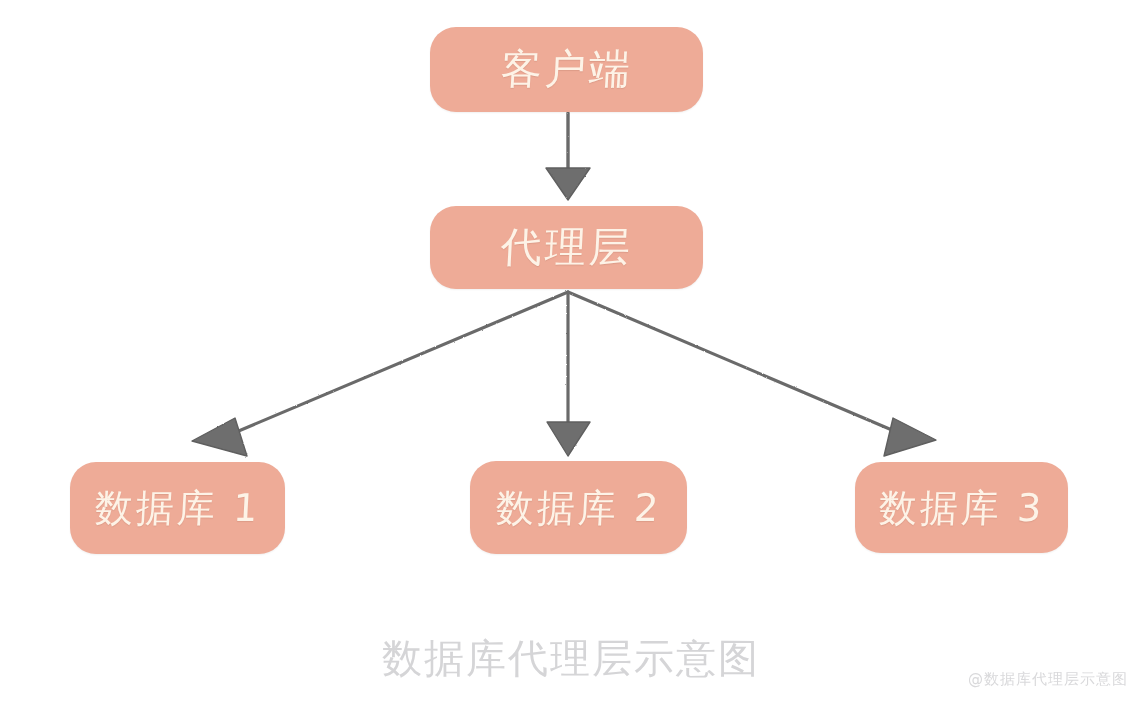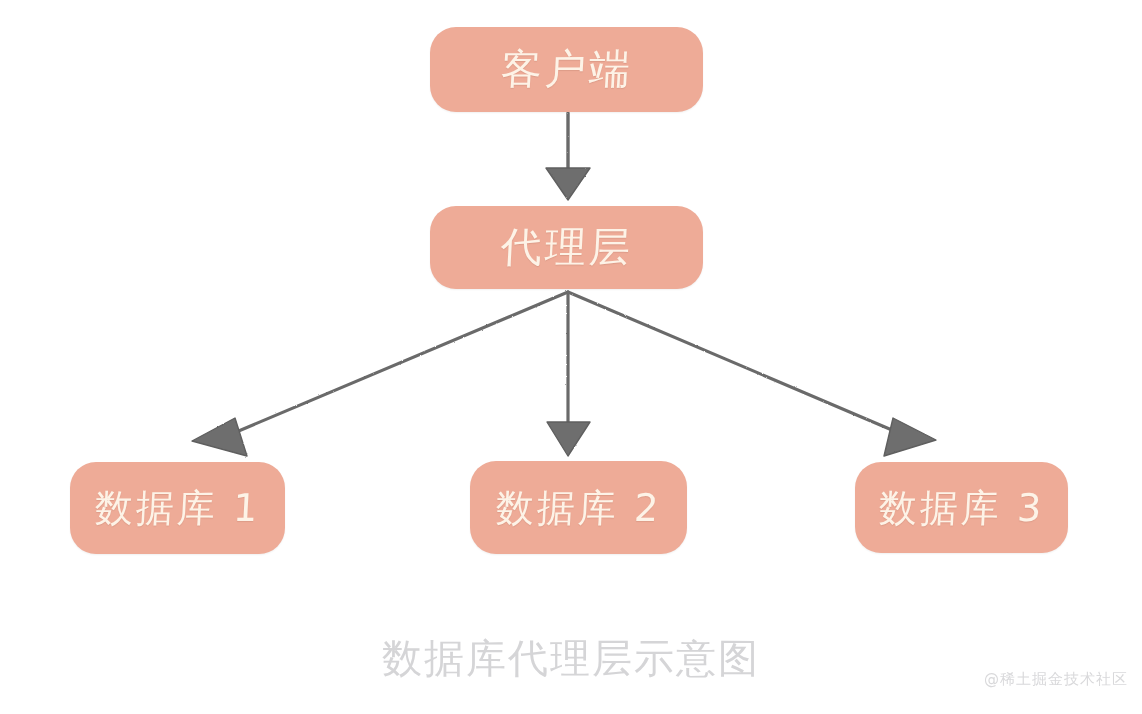--- a/index.html
+++ b/index.html
@@ -161,15 +161,15 @@
   <div class="node" id="node-db2">
     <span class="node-label">数据库 2</span>
   </div>
 
   <div class="node" id="node-db3">
     <span class="node-label">数据库 3</span>
   </div>
 
   <div id="caption">数据库代理层示意图</div>
 
-  <div id="watermark">@稀土掘金技术社区</div>
+  <div id="watermark">@数据库代理层示意图</div>
 
 </div>
 
 </body></html>

